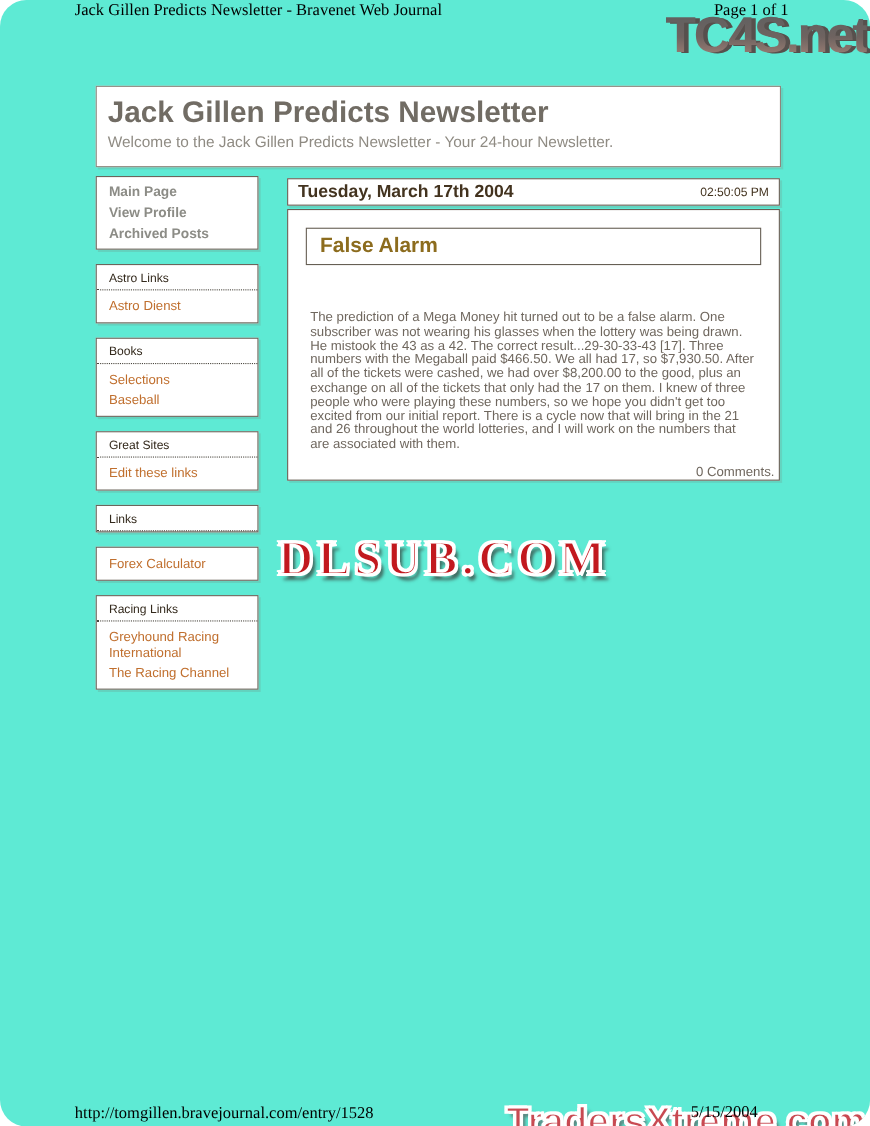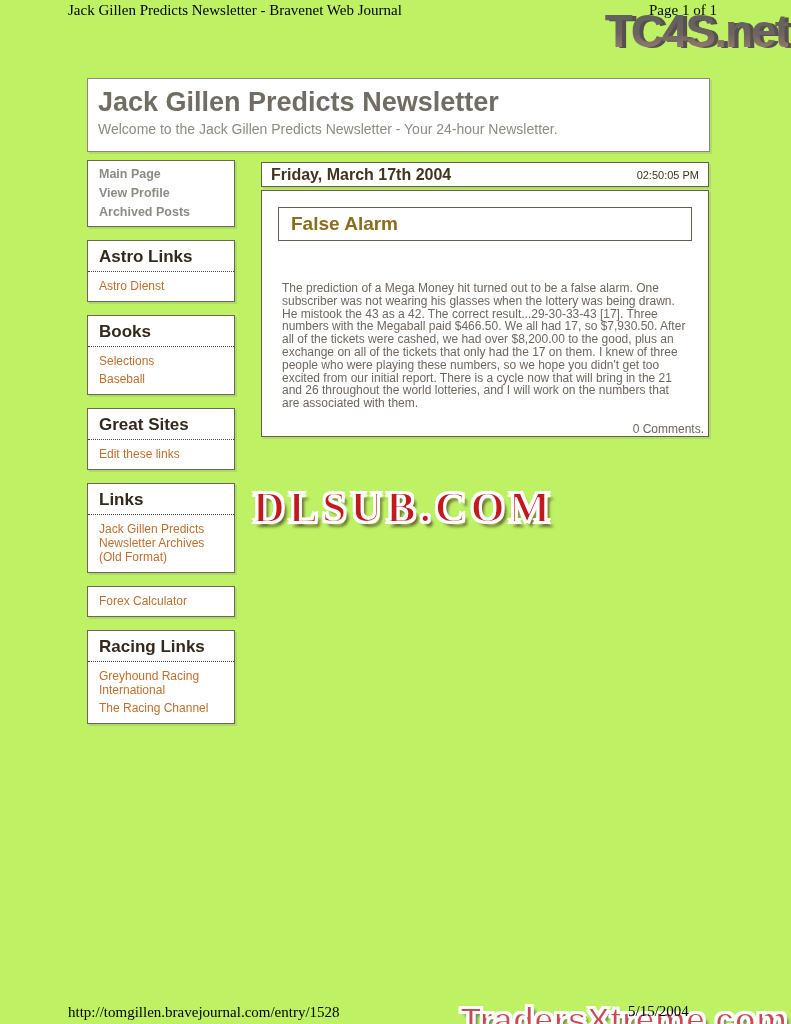--- a/index.html
+++ b/index.html
@@ -2,22 +2,23 @@
 <html><head>
 <meta charset="utf-8">
 <style>
   * { margin: 0; padding: 0; box-sizing: border-box; }
   html, body { background: #ffffff; }
   body { font-family: "Liberation Sans", sans-serif; }
   .page {
     position: relative;
     width: 791px;
     height: 1024px;
-    background: #bef264;
+    background: #5eead4;
     overflow: hidden;
+    border-radius: 24px;
   }
 
   
   .print-serif { font-family: "Liberation Serif", serif; font-size: 15px; color: #000; }
   .print-header-title { position: absolute; left: 68px; top: 2px; }
   .page-indicator { position: absolute; left: 649px; top: 2px; z-index: 6; }
   .footer-url { position: absolute; left: 68px; top: 1004px; z-index: 6; }
   .footer-date { position: absolute; left: 628px; top: 1003px; z-index: 6; }
 
   
@@ -46,21 +47,21 @@
   .sbox {
     border: 1px solid #6b655b; background: #fff; margin-bottom: 13px;
     box-shadow: 2px 2px 0 rgba(120,115,105,.2);
   }
   .sbox .nav-item {
     display: block; font-size: 12.5px; font-weight: bold; color: #8c8c86;
     padding: 3px 6px 3px 11px; line-height: 13px; text-decoration: none; cursor: pointer;
   }
   .sbox-nav { padding: 4px 0; }
   .sbox .hd {
-    font-size: 17px; font-weight: bold; color: #33291c;
+    font-size: 11px; font-weight: normal; color: #33291c;
     padding: 6px 24px 4px 11px; border-bottom: 1px dotted #4a463e;
   }
   .sbox .links { padding: 5px 0 6px 0; }
   .sbox .slink {
     display: block; font-size: 12px; color: #c06f2e; padding: 2px 10px 2px 11px;
     line-height: 14px; text-decoration: none; cursor: pointer;
   }
 
   
   .main { position: absolute; left: 261px; top: 162px; width: 448px; }
@@ -154,44 +155,41 @@
 
     <div class="sbox">
       <div class="hd">Great Sites</div>
       <div class="links">
         <a class="slink">Edit these links</a>
       </div>
     </div>
 
     <div class="sbox">
       <div class="hd">Links</div>
-      <div class="links">
-        <a class="slink">Jack Gillen Predicts Newsletter Archives (Old Format)</a>
-      </div>
     </div>
 
     <div class="sbox">
       <div class="links">
         <a class="slink">Forex Calculator</a>
       </div>
     </div>
 
     <div class="sbox">
       <div class="hd">Racing Links</div>
       <div class="links">
         <a class="slink">Greyhound Racing International</a>
         <a class="slink">The Racing Channel</a>
       </div>
     </div>
 
   </div>
 
   <div class="main">
     <div class="datebar">
-      <span class="d">Friday, March 17th 2004</span>
+      <span class="d">Tuesday, March 17th 2004</span>
       <span class="t">02:50:05 PM</span>
     </div>
     <div class="entrybox">
       <div class="entry-title">False Alarm</div>
       <div class="entry-body">The prediction of a Mega Money hit turned out to be a false alarm. One subscriber was not wearing his glasses when the lottery was being drawn. He mistook the 43 as a 42. The correct result...29-30-33-43 [17]. Three numbers with the Megaball paid $466.50. We all had 17, so $7,930.50. After all of the tickets were cashed, we had over $8,200.00 to the good, plus an exchange on all of the tickets that only had the 17 on them. I knew of three people who were playing these numbers, so we hope you didn't get too excited from our initial report. There is a cycle now that will bring in the 21 and 26 throughout the world lotteries, and I will work on the numbers that are associated with them.</div>
       <div class="entry-comments">0 Comments.</div>
     </div>
   </div>
 
   <div class="dlsub">DLSUB.COM</div>

